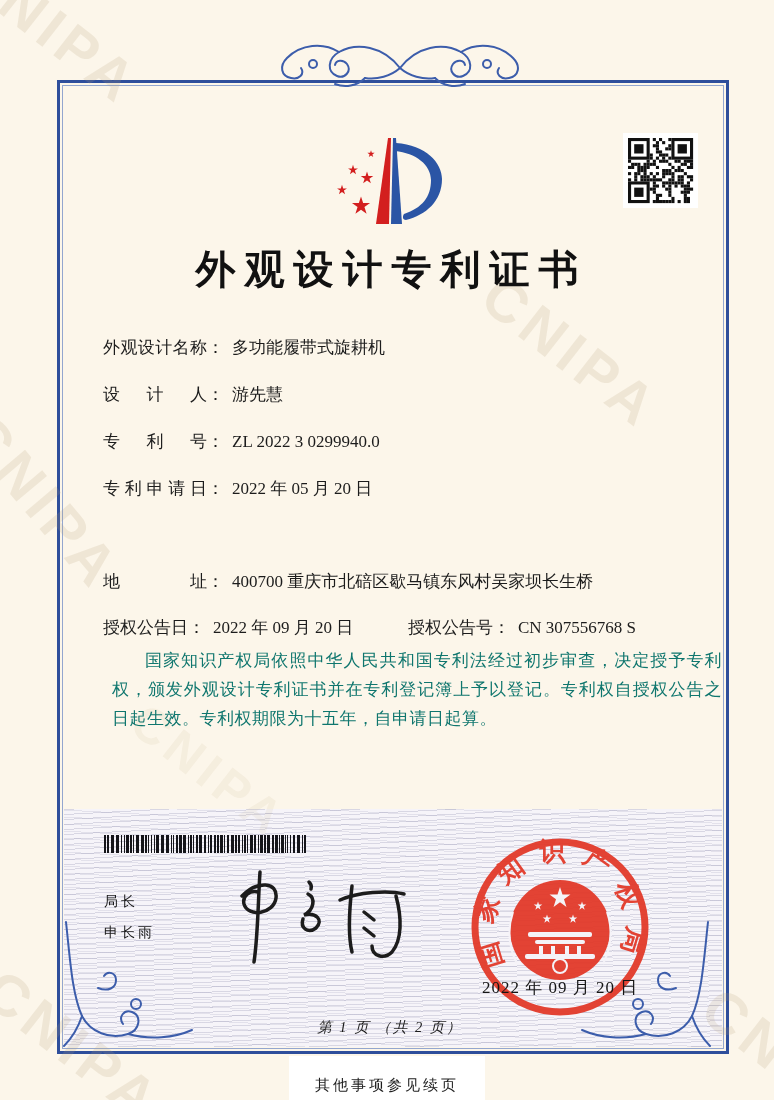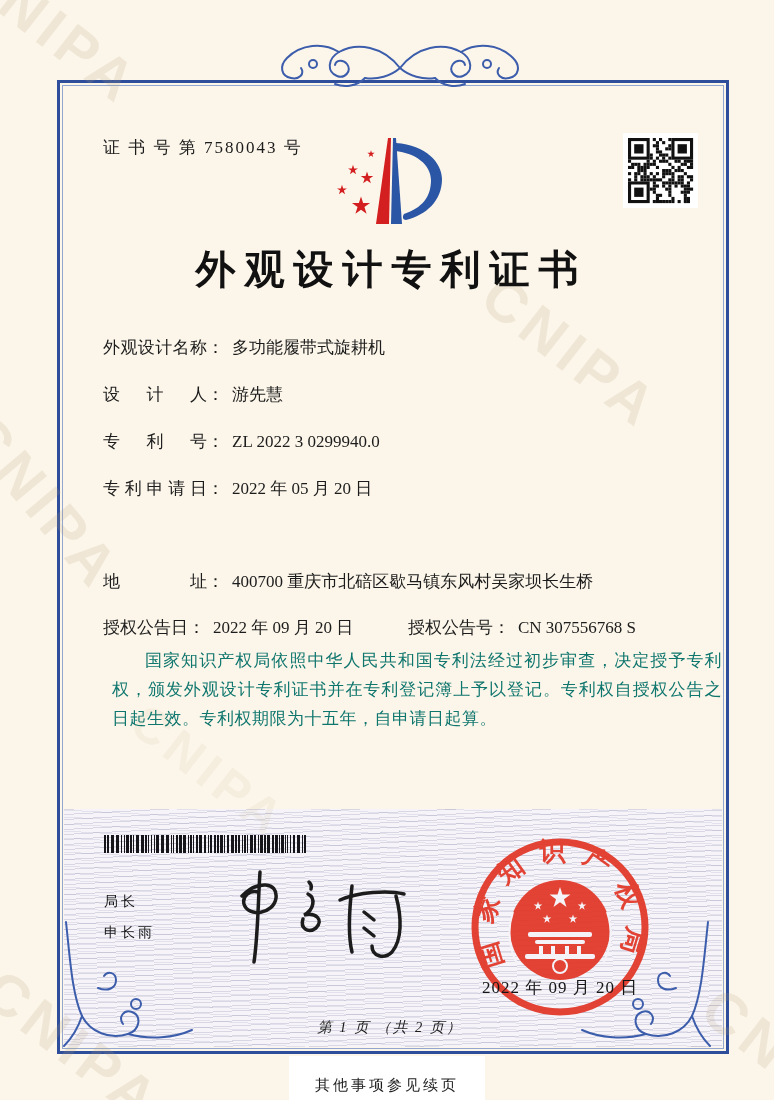--- a/index.html
+++ b/index.html
@@ -97,21 +97,20 @@
   <svg class="flourish" style="left:576px;top:918px;" width="140" height="135" viewBox="0 0 140 135">
     <g stroke="#3c5dab" fill="none" stroke-width="2" stroke-linecap="round" transform="translate(140,0) scale(-1,1)">
       <path d="M8,4 C12,40 14,76 24,98 C32,114 52,122 70,116 C82,112 84,98 74,94 C66,91 60,99 65,106"></path>
       <path d="M70,116 C92,122 116,120 134,112"></path>
       <path d="M24,98 C20,110 14,120 6,128"></path>
       <path d="M40,70 C50,74 58,70 58,62 C58,55 50,52 46,58"></path>
       <circle cx="78" cy="86" r="5"></circle>
     </g>
   </svg>
 
-  <div class="cert-no">证 书 号 第 7580043 号</div>
 
   <svg class="logo" width="190" height="112" viewBox="0 0 190 112">
     <defs>
       <path id="st" d="M0,-10 L2.245,-3.09 L9.511,-3.09 L3.633,1.18 L5.878,8.09 L0,3.82 L-5.878,8.09 L-3.633,1.18 L-9.511,-3.09 L-2.245,-3.09 Z"></path>
     </defs>
     <g fill="#d31f1f">
       <use href="#st" transform="translate(71,33) scale(0.38)"></use>
       <use href="#st" transform="translate(53,49) scale(0.52)"></use>
       <use href="#st" transform="translate(67,57) scale(0.66)"></use>
       <use href="#st" transform="translate(42,69) scale(0.52)"></use>

